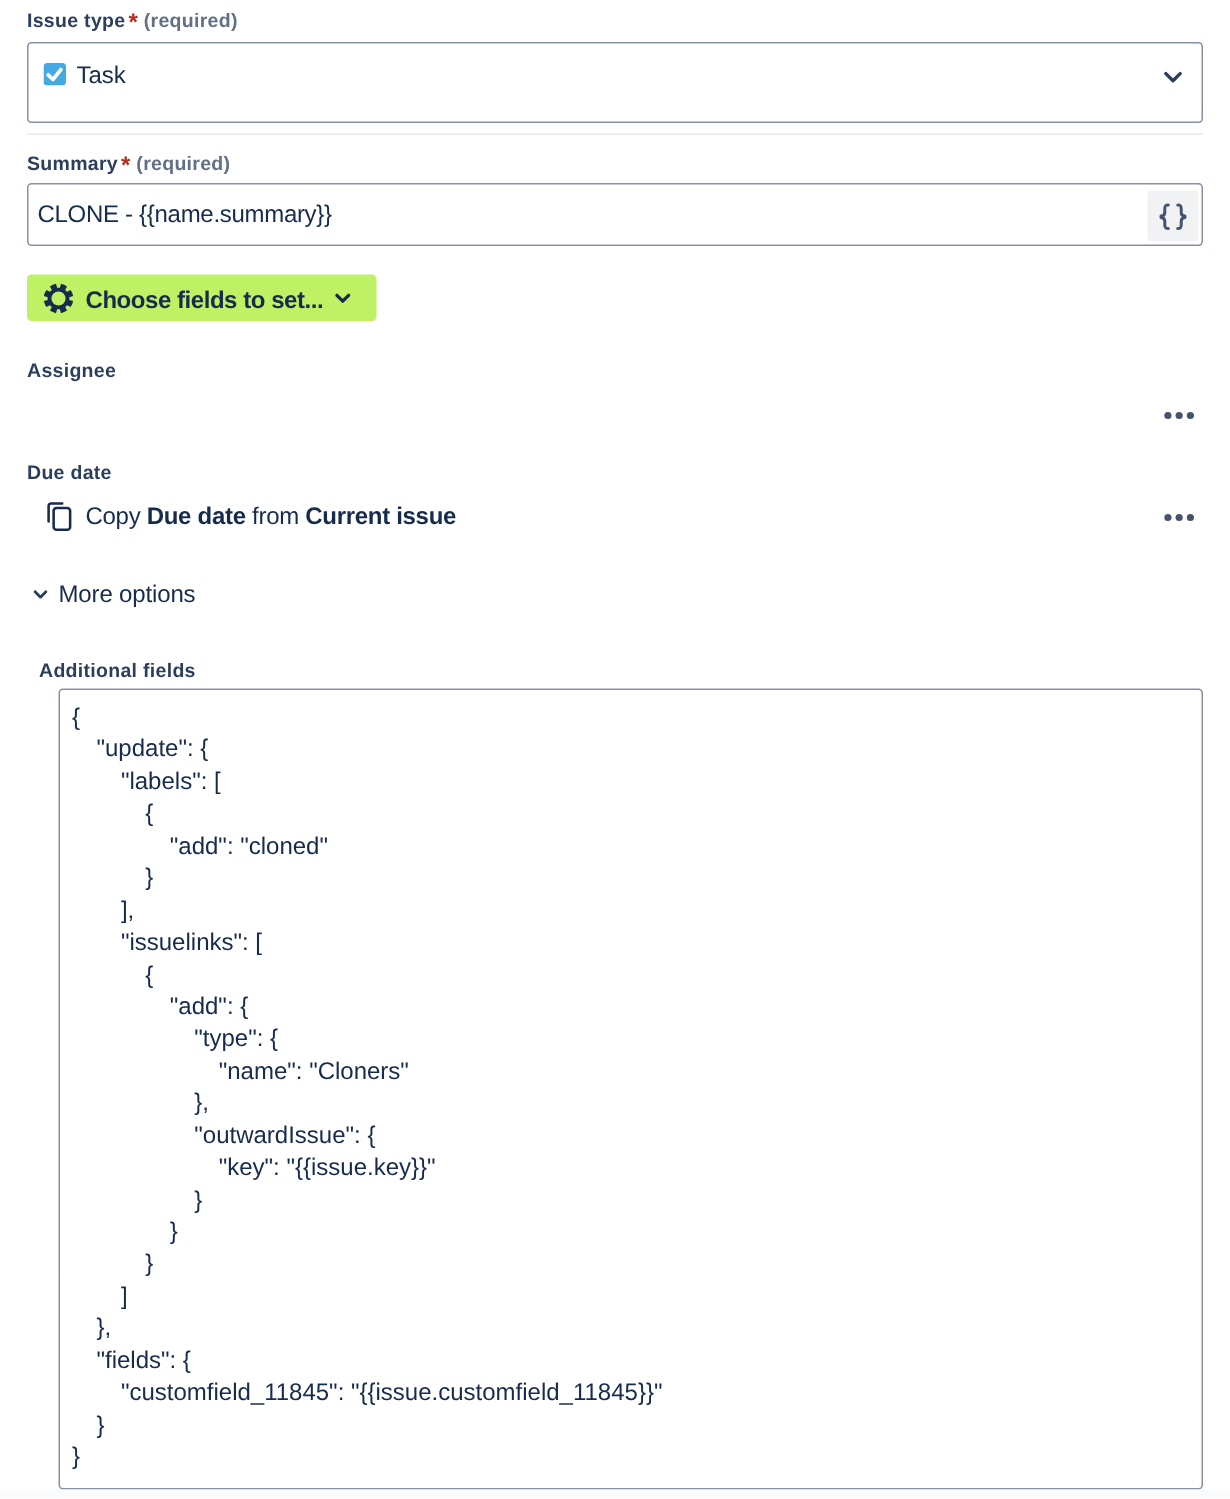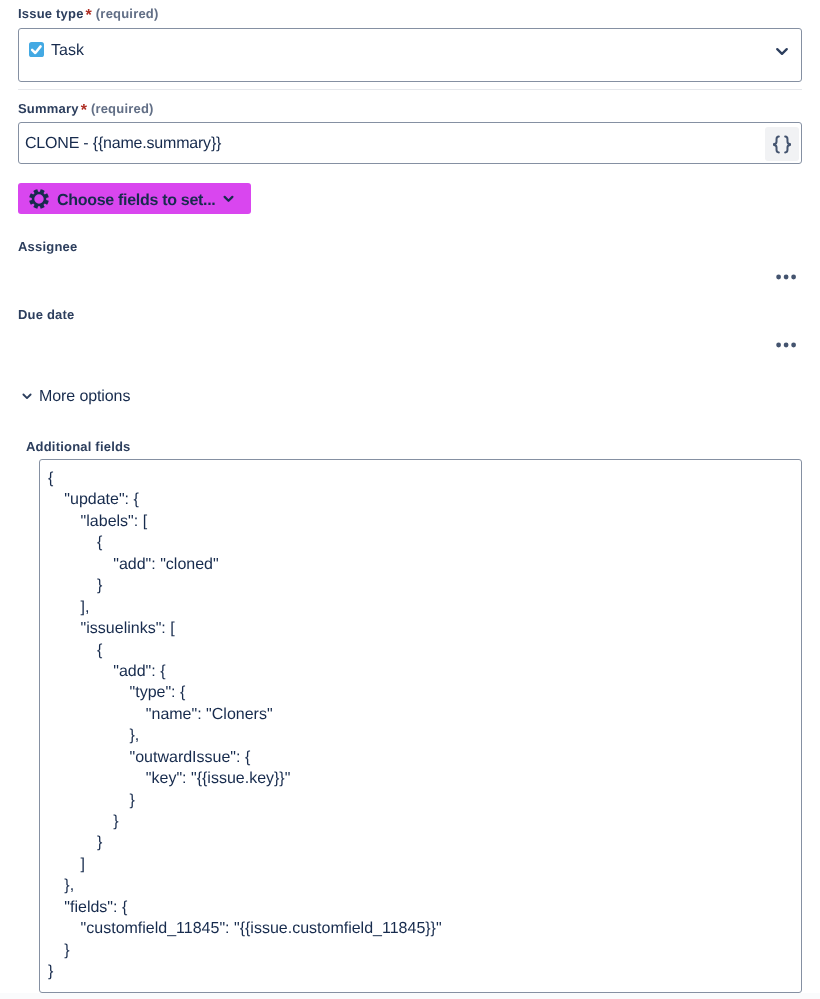--- a/index.html
+++ b/index.html
@@ -51,21 +51,21 @@
   .smart-btn {
     position: absolute; right: 2px; top: 4px;
     width: 34px; height: 34px; border-radius: 3px;
     background: #F1F2F4;
     display: flex; align-items: center; justify-content: center;
   }
 
   .choose-btn {
     position: absolute;
     height: 31px; border-radius: 3px;
-    background: #d946ef;
+    background: #bef264;
     display: flex; align-items: center;
     padding: 0 17px 0 8px;
     box-sizing: border-box;
   }
   .gear { line-height: 0; display: flex; margin-top: 1px; margin-left: 2px; }
   .choose-label {
     font-size: 16px; font-weight: 700; color: #172B4D;
     letter-spacing: -0.3px; position: relative; top: 2px;
     margin-left: 7px; margin-right: 8px;
   }
@@ -173,20 +173,31 @@
   <div class="field-label" style="left:18px; top:239px;">Assignee</div>
   <div class="ellipsis" style="top:264px;">
     <svg width="24" height="12" viewBox="0 0 24 12">
         <circle cx="2.6" cy="6" r="2.4" fill="#44546F"></circle>
         <circle cx="10.1" cy="6" r="2.4" fill="#44546F"></circle>
         <circle cx="17.6" cy="6" r="2.4" fill="#44546F"></circle>
       </svg>
   </div>
 
   <div class="field-label" style="left:18px; top:307px;">Due date</div>
+  <div class="copy-row" style="top:332px;">
+    <span class="copy-icon">
+      <svg width="18" height="22" viewBox="0 0 18 22">
+          <g fill="none" stroke="#172B4D" stroke-width="1.7" stroke-linecap="round" stroke-linejoin="round">
+            <path d="M10.5 2.7 H3.0 a1.6 1.6 0 0 0 -1.6 1.6 V14.6"></path>
+            <rect x="4.75" y="5.65" width="11.0" height="14.5" rx="1.9"></rect>
+          </g>
+        </svg>
+    </span>
+    <span class="copy-text"><span>Copy</span> <b>Due date</b> <span>from</span> <b>Current issue</b></span>
+  </div>
   <div class="ellipsis" style="top:332px;">
     <svg width="24" height="12" viewBox="0 0 24 12">
         <circle cx="2.6" cy="6" r="2.4" fill="#44546F"></circle>
         <circle cx="10.1" cy="6" r="2.4" fill="#44546F"></circle>
         <circle cx="17.6" cy="6" r="2.4" fill="#44546F"></circle>
       </svg>
   </div>
 
   <div class="more-options">
     <span class="mo-chev">

